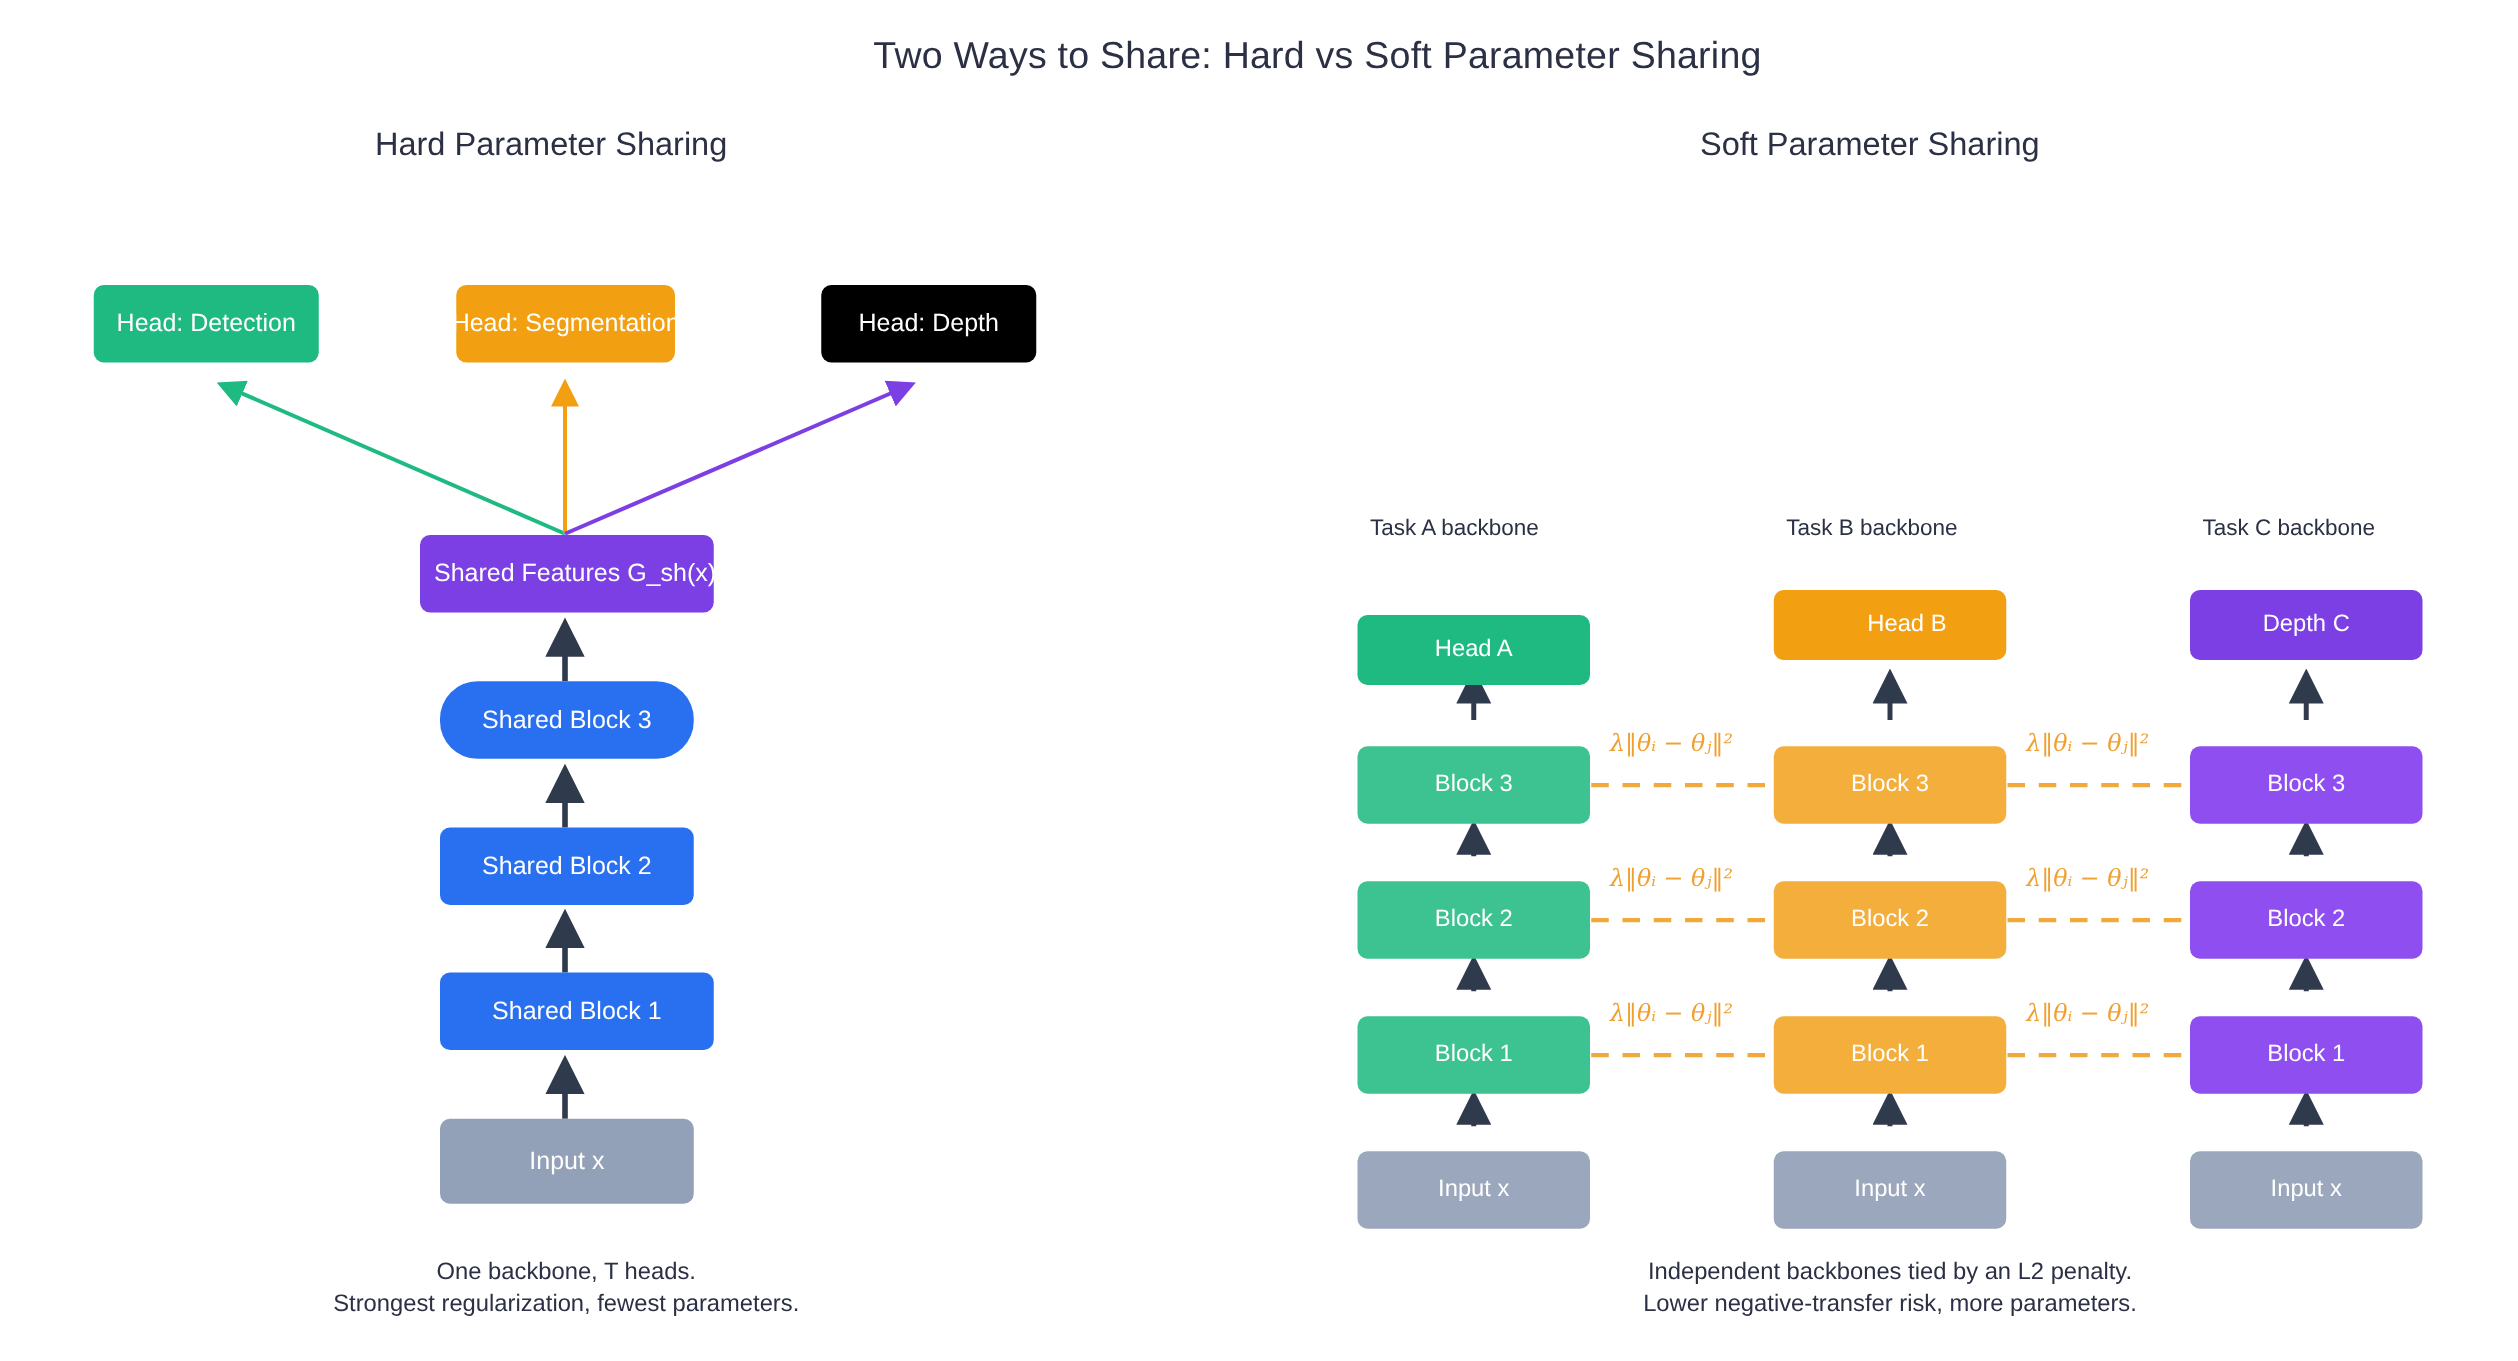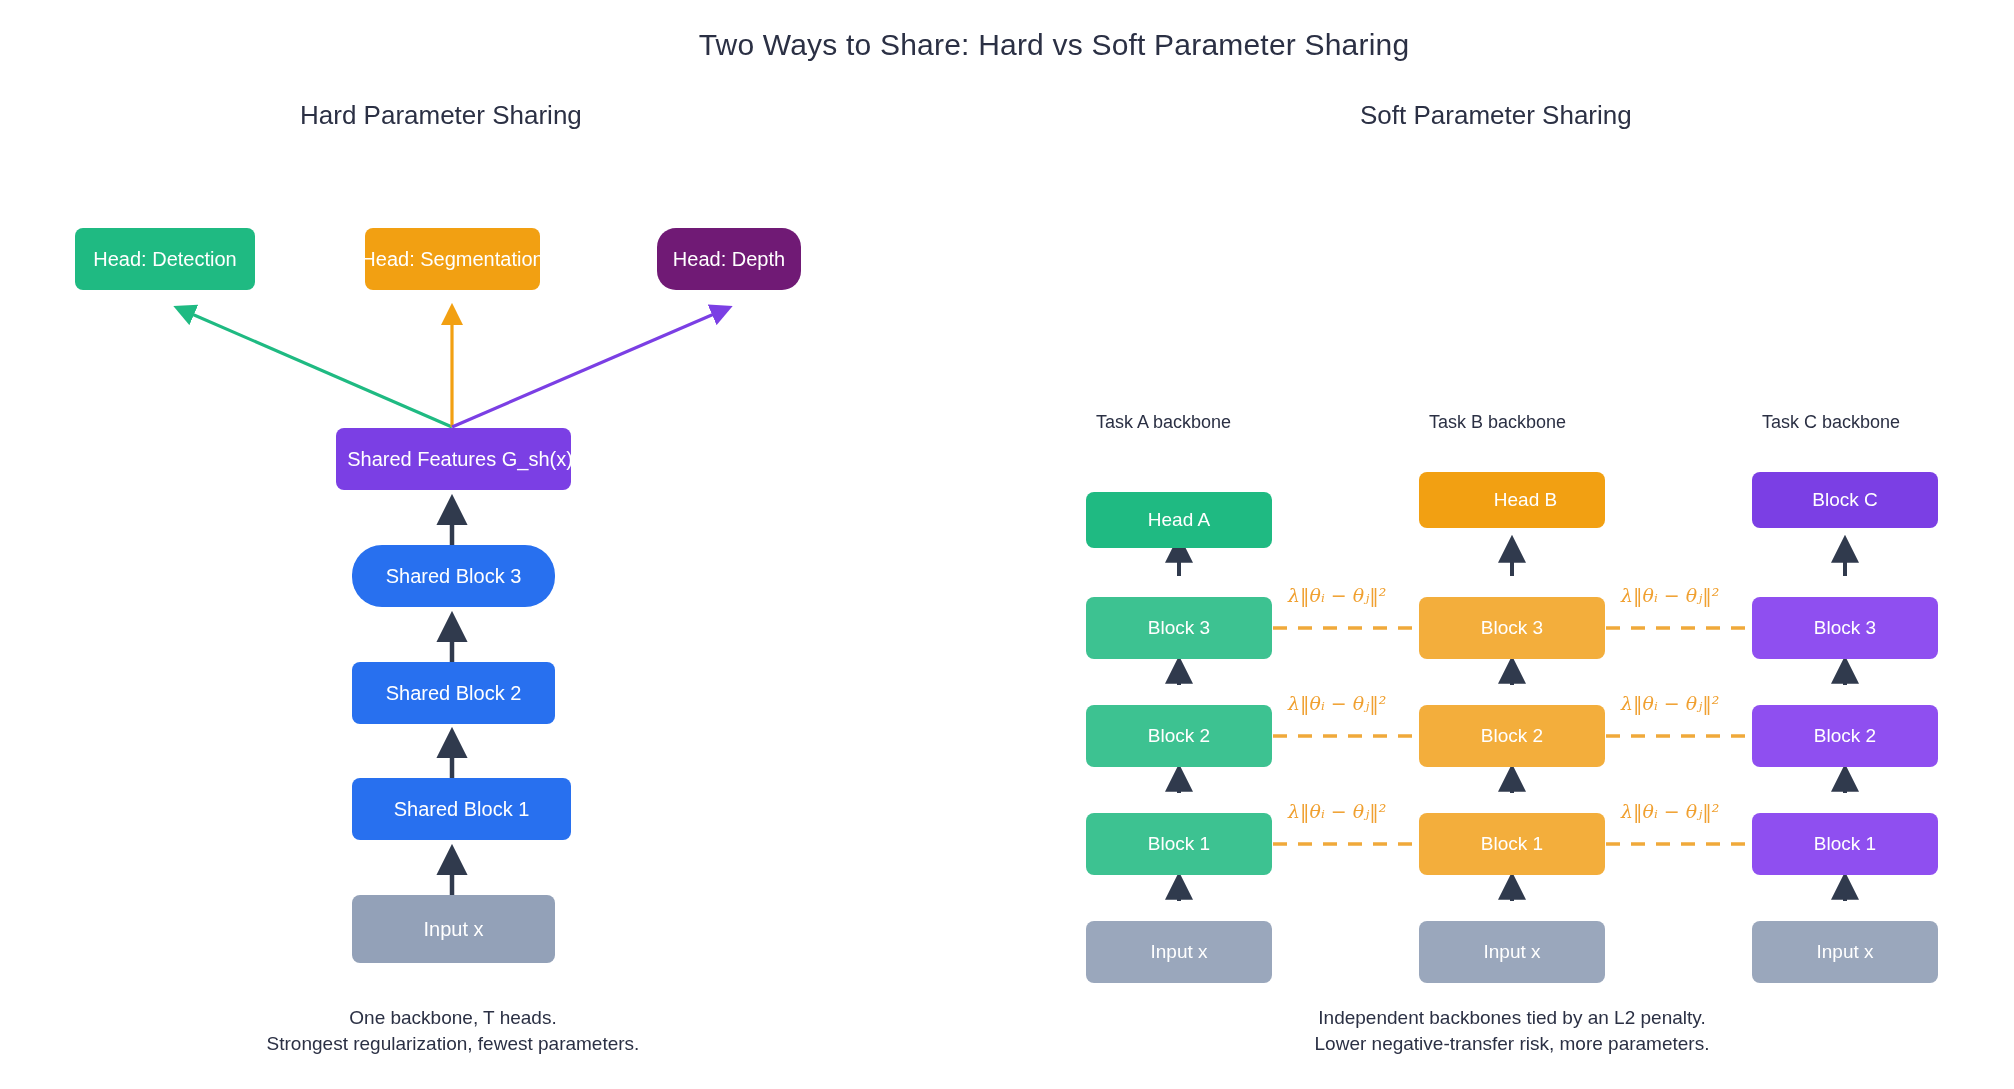--- a/index.html
+++ b/index.html
@@ -114,21 +114,21 @@
   </svg>
 
   <div class="box" style="left:75px;top:228px;width:180px;height:62px;background:#1FBA82;">
     <span>Head: Detection</span>
   </div>
 
   <div class="box overflow" style="left:365px;top:228px;width:175px;height:62px;background:#F2A012;">
     <span>Head: Segmentation</span>
   </div>
 
-  <div class="box" style="left:657px;top:228px;width:144px;height:62px;background:#701a75;border-radius:19px;">
+  <div class="box" style="left:657px;top:228px;width:172px;height:62px;background:#000000;">
     <span>Head: Depth</span>
   </div>
 
   <div class="box" style="left:336px;top:428px;width:235px;height:62px;background:#7B3FE4;padding-left:13px;">
     <span>Shared Features  G_sh(x)</span>
   </div>
 
   <div class="box" style="left:352px;top:545px;width:203px;height:62px;background:#2870EF;border-radius:30px;">
     <span>Shared Block 3</span>
   </div>
@@ -176,21 +176,21 @@
     <span>Block 2</span>
   </div>
   <div class="box" style="left:1419px;top:813px;width:186px;height:62px;background:#F3AE3C;font-size:19px;">
     <span>Block 1</span>
   </div>
   <div class="box" style="left:1419px;top:921px;width:186px;height:62px;background:#9AA7BC;font-size:19px;">
     <span>Input x</span>
   </div>
 
   <div class="box" style="left:1752px;top:472px;width:186px;height:56px;background:#7B3FE4;font-size:19px;">
-    <span>Block C</span>
+    <span>Depth C</span>
   </div>
   <div class="box" style="left:1752px;top:597px;width:186px;height:62px;background:#8F4FF0;font-size:19px;">
     <span>Block 3</span>
   </div>
   <div class="box" style="left:1752px;top:705px;width:186px;height:62px;background:#8F4FF0;font-size:19px;">
     <span>Block 2</span>
   </div>
   <div class="box" style="left:1752px;top:813px;width:186px;height:62px;background:#8F4FF0;font-size:19px;">
     <span>Block 1</span>
   </div>

